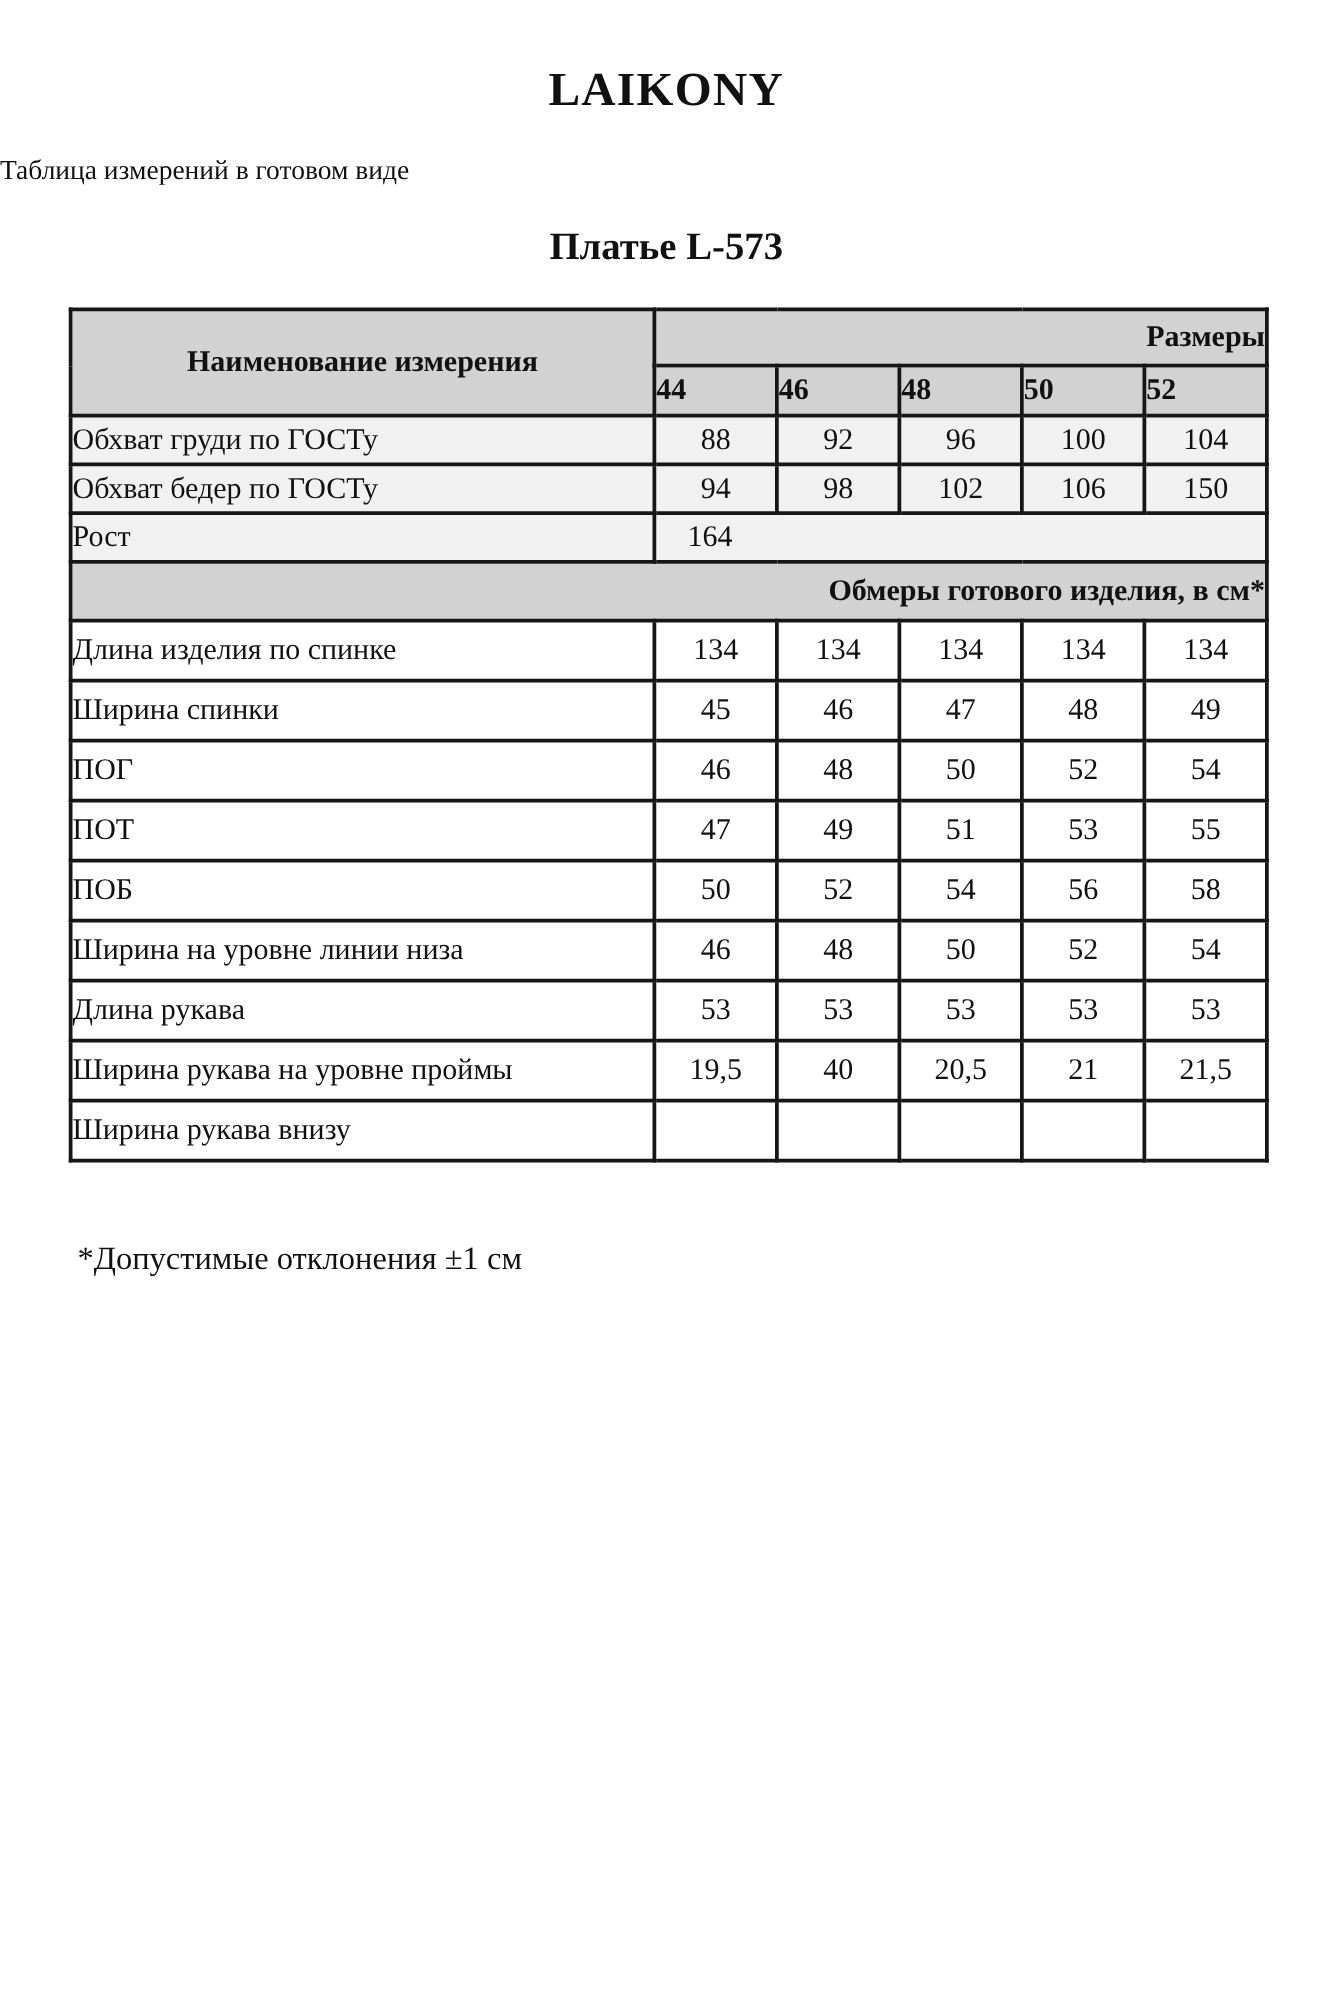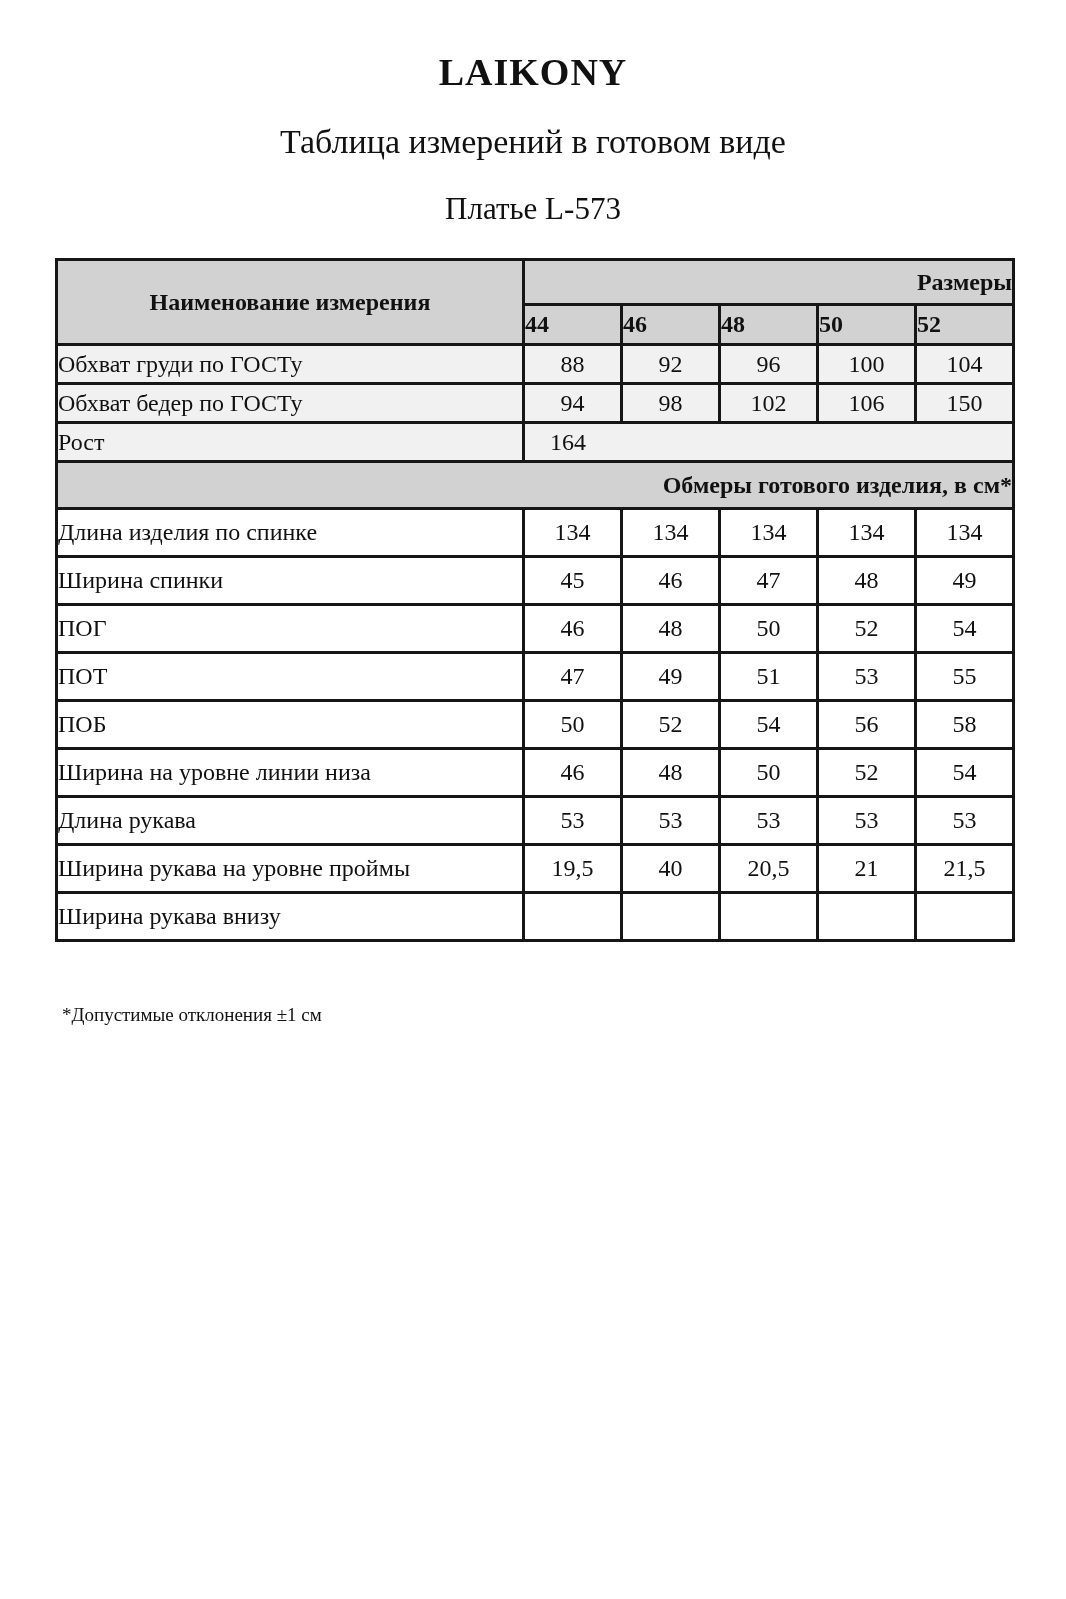--- a/index.html
+++ b/index.html
@@ -17,29 +17,28 @@
   }
   .brand {
     margin-top: 50px;
     text-align: center;
     font-size: 38px;
     font-weight: bold;
     letter-spacing: 1px;
   }
   .subtitle {
     margin-top: 29px;
-    text-align: center;
-    font-size: 34px;
+    font-size: 22px;
     font-weight: normal;
   }
   .product {
     margin-top: 30px;
     text-align: center;
     font-size: 31px;
-    font-weight: normal;
+    font-weight: bold;
   }
   table.meas {
     margin: 31px 0 0 55px;
     width: 958px;
     border-collapse: collapse;
     table-layout: fixed;
     border: 2px solid #3b82f6;
   }
   table.meas td {
     border: 3px solid #161616;
@@ -91,21 +90,21 @@
   }
   td.section-header {
     font-weight: bold;
     font-size: 26px;
     text-align: right;
     height: 47px;
   }
   tr.meas-row td { height: 48px; }
   .footnote {
     margin: 62px 0 0 62px;
-    font-size: 19px;
+    font-size: 26px;
   }
 </style>
 </head>
 <body>
 
 <div class="page">
 
   <div class="brand">LAIKONY</div>
   <div class="subtitle">Таблица измерений в готовом виде</div>
   <div class="product">Платье L-573</div>

